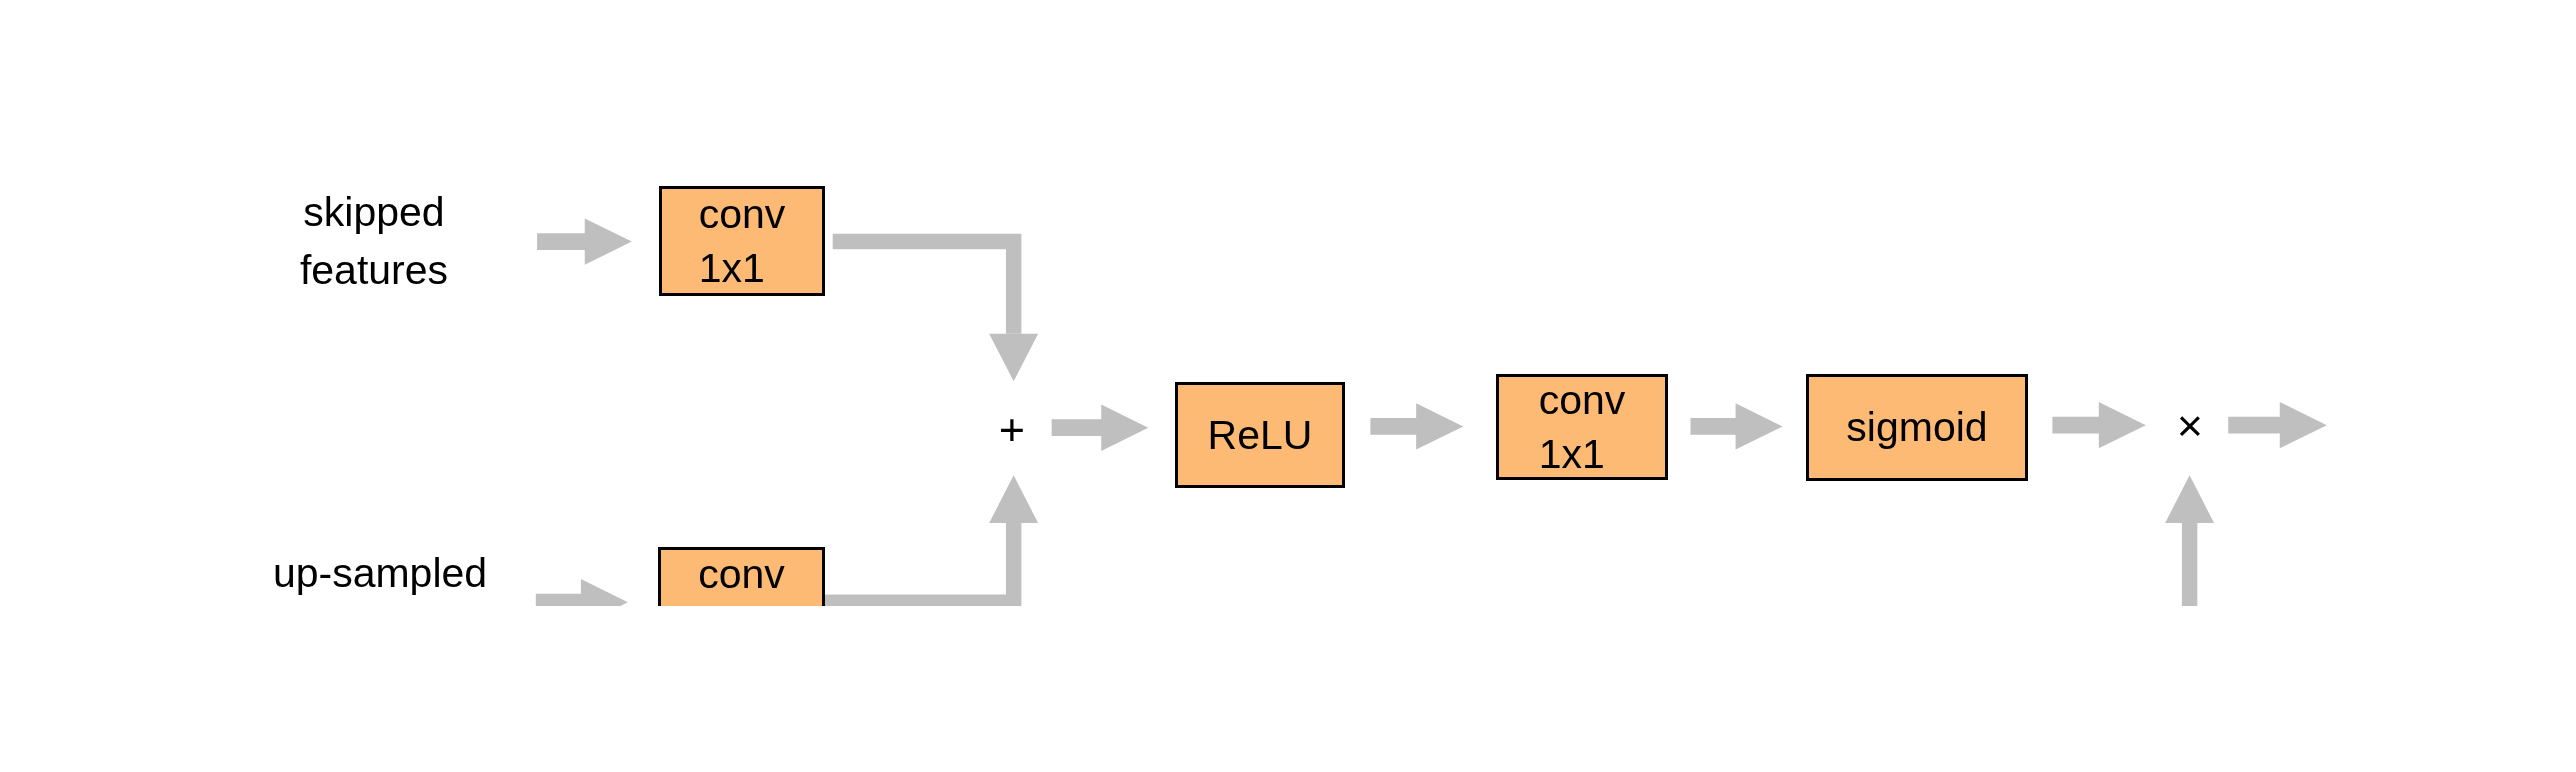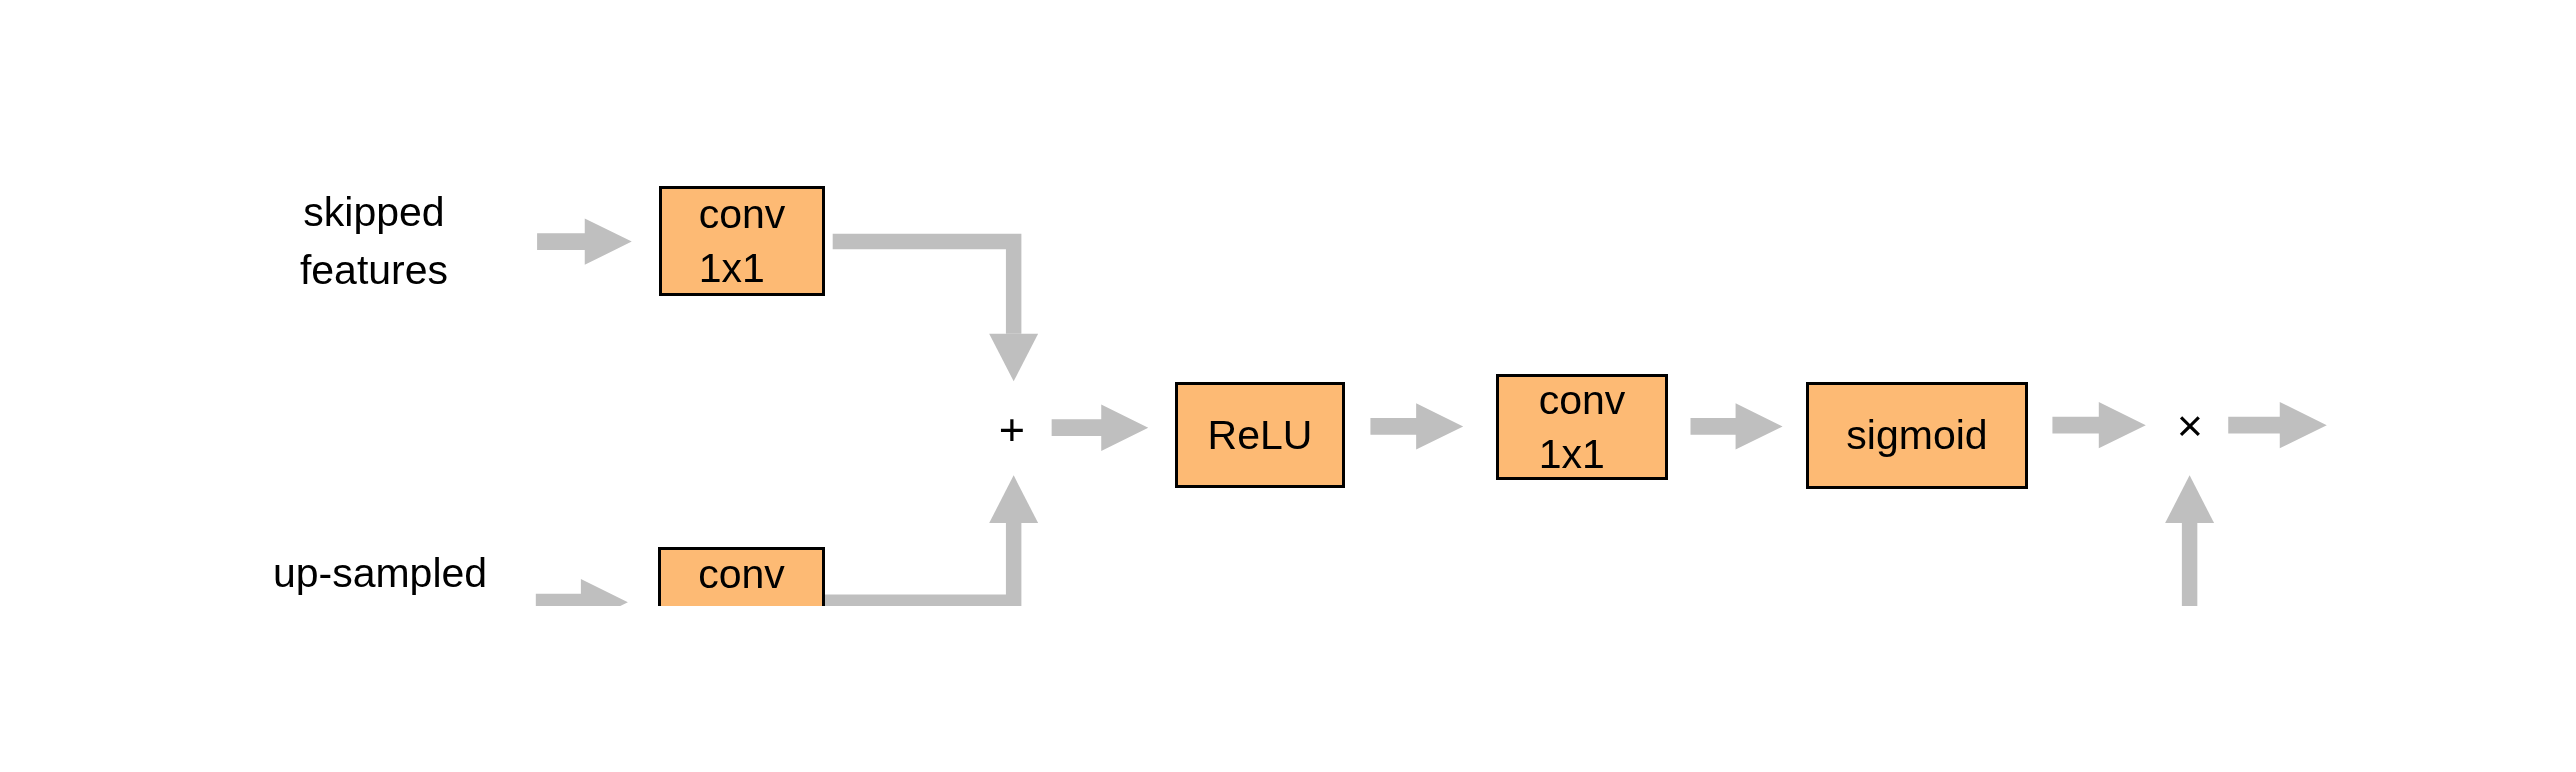--- a/index.html
+++ b/index.html
@@ -93,20 +93,20 @@
 1x1</div>
 
   <div class="node-box" style="left:658px; top:547px; width:167px; height:109px;">conv
 1x1</div>
 
   <div class="node-box" style="left:1175px; top:374px; width:170px; height:106px;margin-top:8px;">ReLU</div>
 
   <div class="node-box" style="left:1496px; top:374px; width:172px; height:106px;">conv
 1x1</div>
 
-  <div class="node-box" style="left:1806px; top:382px; width:222px; height:107px;">sigmoid</div>
+  <div class="node-box" style="left:1806px; top:374px; width:222px; height:107px;">sigmoid</div>
 
   <div class="op-symbol" style="left:967px; top:384px; width:90px; height:90px;">+</div>
 
   <div class="op-symbol" style="left:2145px; top:380px; width:90px; height:90px;">×</div>
 
 </div>
 
 
 </body></html>

